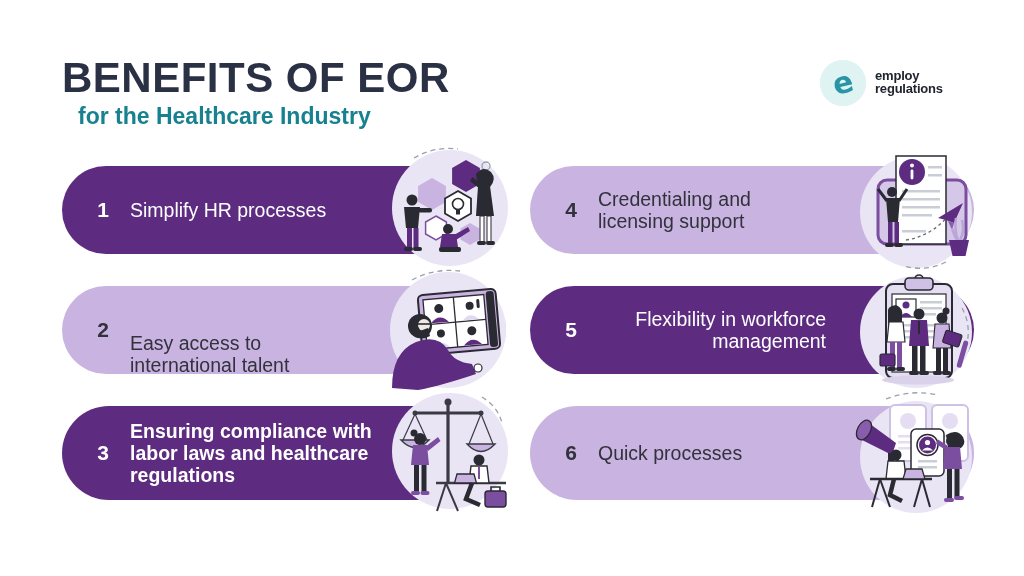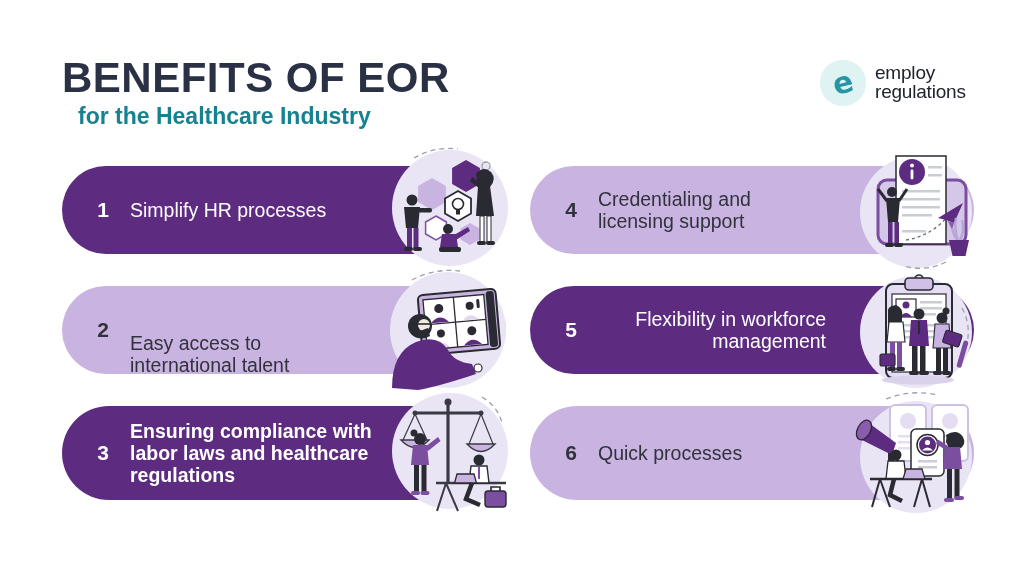--- a/index.html
+++ b/index.html
@@ -13,21 +13,21 @@
   .page-title{
     margin:0;font-size:42px;font-weight:800;letter-spacing:.5px;
     color:#2b3144;line-height:1.05;
   }
   .page-subtitle{
     margin:4px 0 0 16px;font-size:23px;font-weight:600;color:#17818f;line-height:1.1;
   }
   .logo{position:absolute;left:820px;top:60px;display:flex;align-items:center;gap:9px;}
   .logo-icon{width:46px;height:46px;border-radius:50%;background:#dff3f2;
     display:flex;align-items:center;justify-content:center;flex:none;}
-  .logo-text{display:flex;flex-direction:column;font-size:19px;font-weight:400;
+  .logo-text{display:flex;flex-direction:column;font-size:13px;font-weight:700;
     color:#20242e;line-height:.98;letter-spacing:-.2px;}
   
   .pill{position:absolute;display:flex;align-items:center;border-radius:50px;}
   .pill.dark{background:#5d2b80;color:#ffffff;}
   .pill.light{background:#c9b3e1;color:#32323c;}
   .num{flex:none;width:30px;margin-left:26px;text-align:center;font-weight:700;font-size:21px;}
   .label{margin-left:12px;font-size:19.5px;line-height:1.14;font-weight:500;}
   .pos-1{left:62px;top:166px;width:444px;height:88px;}
   .pos-2{left:62px;top:286px;width:444px;height:88px;}
   .pos-3{left:62px;top:406px;width:444px;height:94px;}

